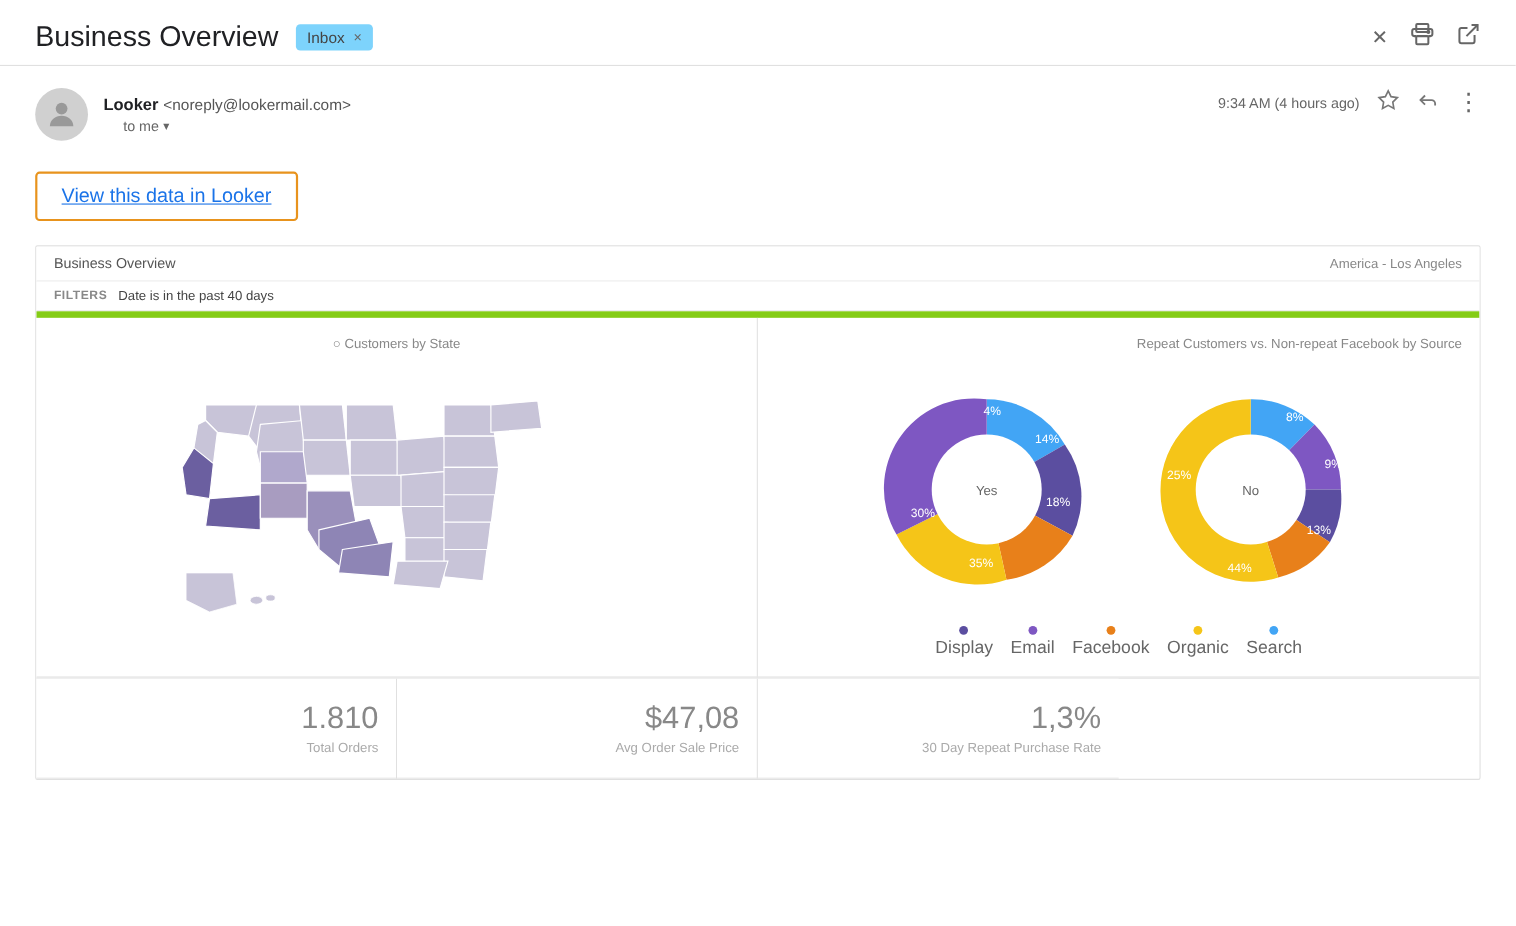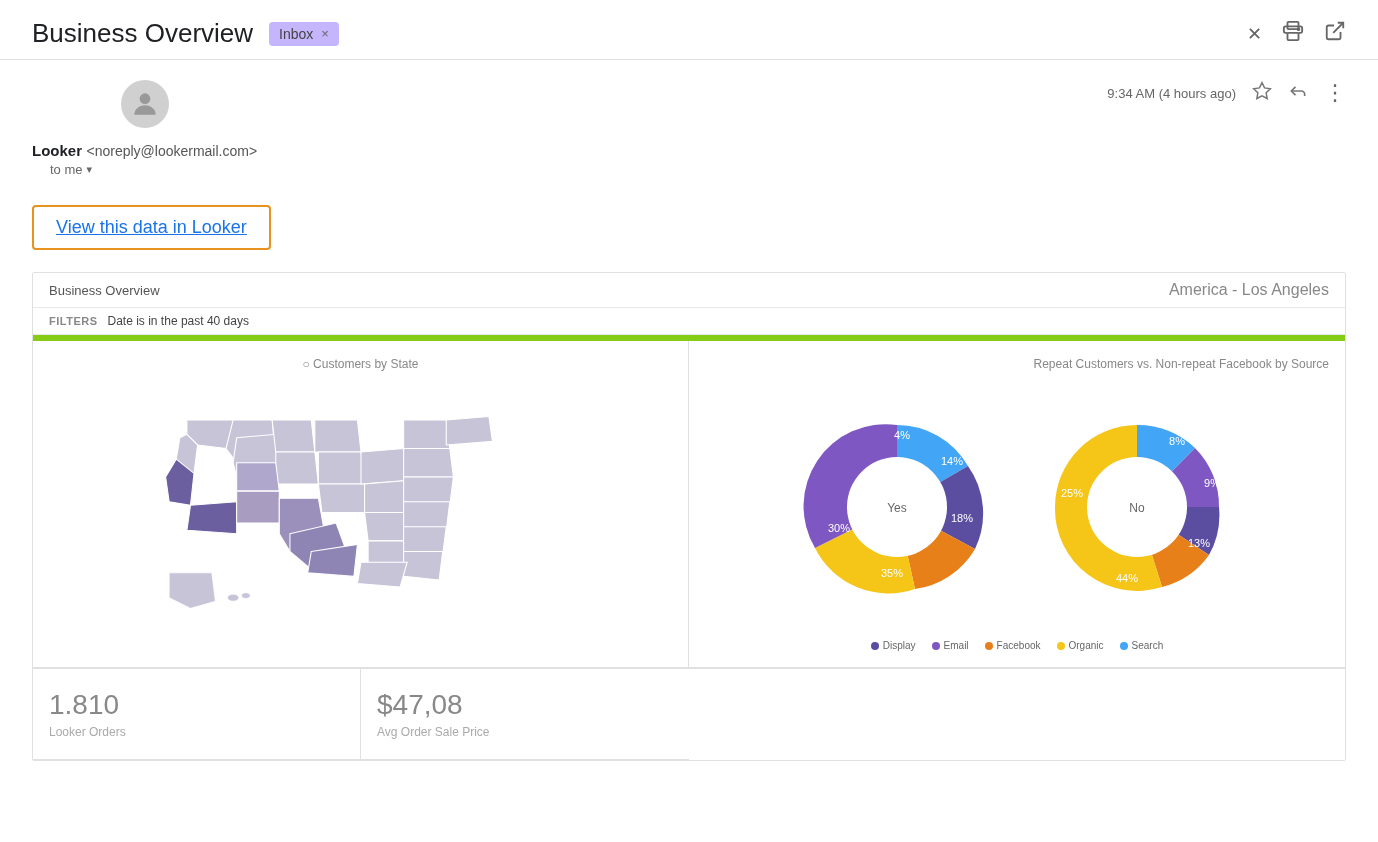--- a/index.html
+++ b/index.html
@@ -26,21 +26,21 @@
       gap: 16px;
     }
     .email-title {
       font-size: 26px;
       font-weight: 400;
       color: #202124;
     }
     .inbox-badge {
       display: flex;
       align-items: center;
-      background: #c4b5fd;
+      background: #7dd3fc;
       border-radius: 4px;
       padding: 4px 10px;
       font-size: 14px;
       color: #444;
       gap: 8px;
     }
     .inbox-badge-x {
       cursor: pointer;
       color: #666;
       font-size: 13px;
@@ -65,21 +65,20 @@
     .email-meta {
       display: flex;
       align-items: flex-start;
       justify-content: space-between;
       padding: 20px 32px 12px 32px;
     }
     .sender-area {
       display: flex;
       align-items: center;
       gap: 14px;
-      flex-direction: column;
     }
     .avatar {
       width: 48px;
       height: 48px;
       border-radius: 50%;
       background: #d0d0d0;
       display: flex;
       align-items: center;
       justify-content: center;
       overflow: hidden;
@@ -165,21 +164,21 @@
       justify-content: space-between;
       padding: 8px 16px;
       border-bottom: 1px solid #e8e8e8;
       background: #fff;
     }
     .dashboard-title-text {
       font-size: 13px;
       color: #555;
     }
     .dashboard-location {
-      font-size: 16px;
+      font-size: 12px;
       color: #888;
       text-align: right;
     }
     .dashboard-filters {
       display: flex;
       align-items: center;
       gap: 10px;
       padding: 6px 16px;
       border-bottom: 1px solid #e8e8e8;
       background: #fff;
@@ -255,21 +254,21 @@
     
     .stats-grid {
       display: grid;
       grid-template-columns: 1fr 1fr 1fr 1fr;
       border-top: 1px solid #e0e0e0;
     }
     .stat-cell {
       padding: 20px 16px;
       border-right: 1px solid #e0e0e0;
       border-bottom: 1px solid #e0e0e0;
-      text-align: left;
+      text-align: right;
       background: #fff;
     }
     .stat-cell:last-child {
       border-right: none;
     }
     .stat-value {
       font-size: 28px;
       color: #888;
       font-weight: 300;
       margin-bottom: 4px;
@@ -284,22 +283,23 @@
       display: flex;
       gap: 16px;
       align-items: center;
       justify-content: center;
       margin-top: 8px;
     }
     .legend-item {
       display: flex;
       align-items: center;
       gap: 4px;
-      font-size: 10px;
-      color: #666;
+      font-size: 16px;
+      color: #666;
+      flex-direction: column;
     }
     .legend-dot {
       width: 8px;
       height: 8px;
       border-radius: 50%;
     }
 
     
     .donut-center-label {
       font-size: 12px;
@@ -535,22 +535,26 @@
             <div class="legend-dot" style="background:#42a5f5;"></div>
             <span>Search</span>
           </div>
         </div>
       </div>
     </div>
 
     <div class="stats-grid">
       <div class="stat-cell">
         <div class="stat-value">1.810</div>
-        <div class="stat-label">Looker Orders</div>
+        <div class="stat-label">Total Orders</div>
       </div>
       <div class="stat-cell">
         <div class="stat-value">$47,08</div>
         <div class="stat-label">Avg Order Sale Price</div>
       </div>
+      <div class="stat-cell">
+        <div class="stat-value">1,3%</div>
+        <div class="stat-label">30 Day Repeat Purchase Rate</div>
+      </div>
     </div>
 
   </div>
 </div>
 
 </body></html>

